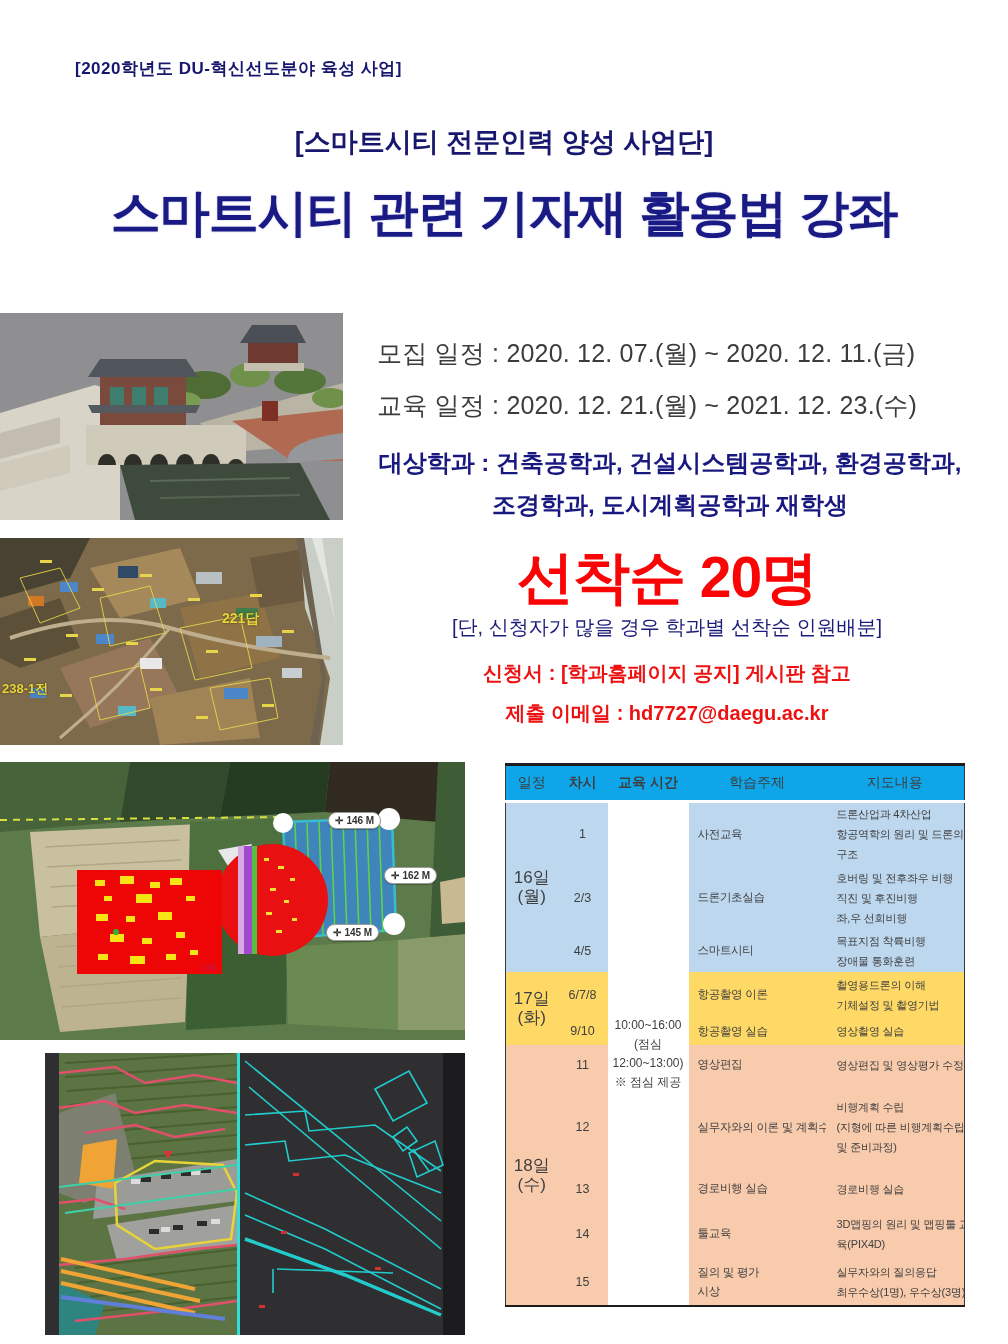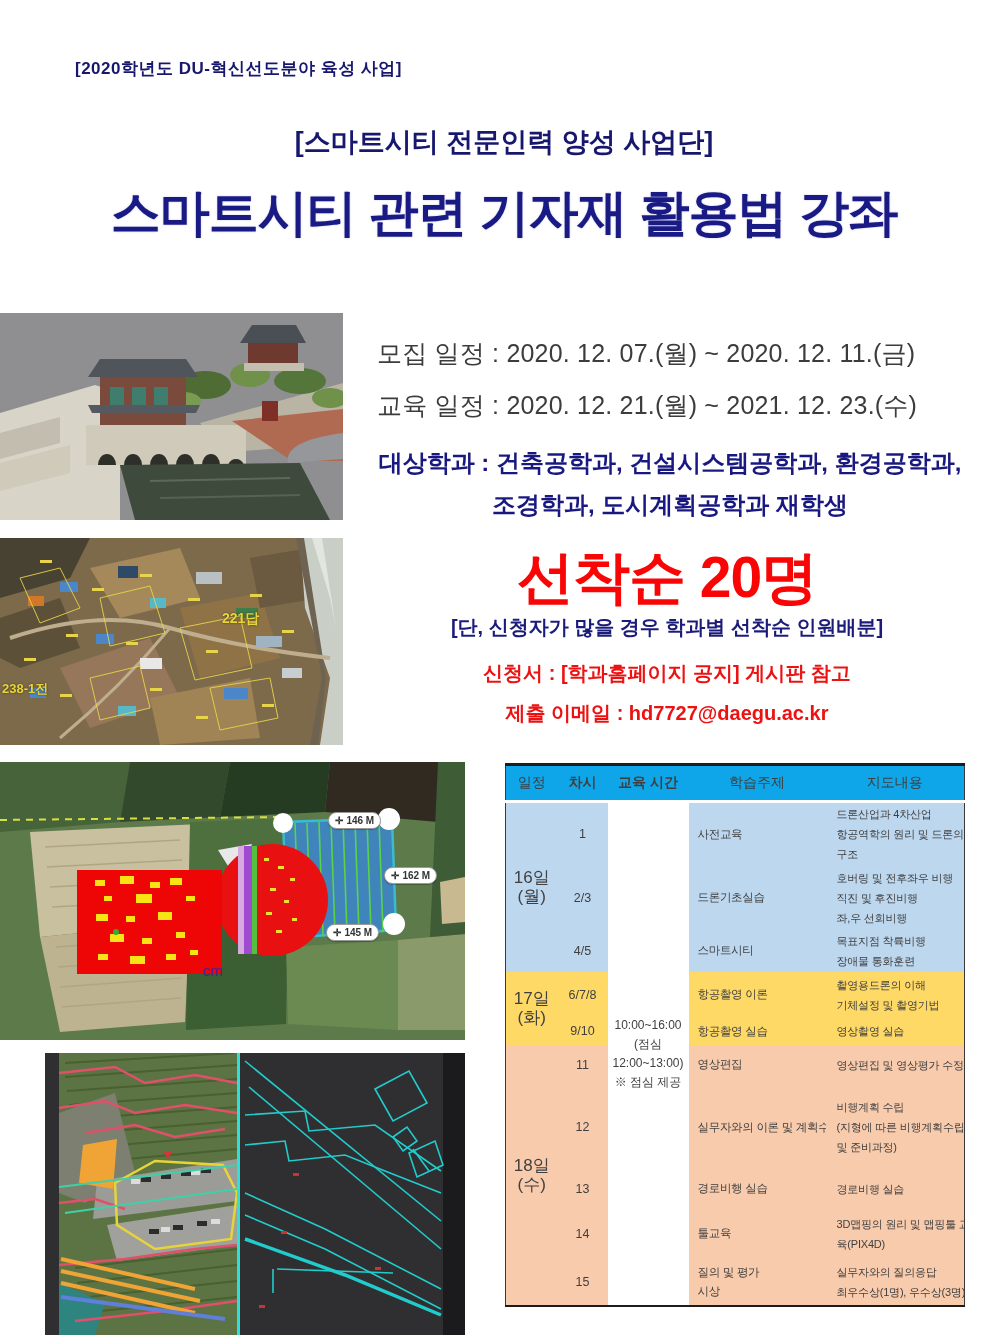--- a/index.html
+++ b/index.html
@@ -15,41 +15,41 @@
   
   .info-line{position:absolute;left:377px;font-size:25px;color:#3c3c3c;letter-spacing:.2px;}
   .line-recruit{top:337px;}
   .line-edu{top:389px;text-align:center;}
   .dept{position:absolute;left:370px;width:600px;text-align:center;font-size:24px;font-weight:bold;color:#181880;}
   .dept1{top:447px;}
   .dept2{top:489px;}
 
   .red-block{position:absolute;left:377px;top:546px;width:580px;text-align:center;}
   .headline{font-size:57px;line-height:62px;font-weight:bold;color:#fa0505;letter-spacing:-1px;}
-  .cap-note{margin-top:6px;font-size:20px;font-weight:bold;color:#1b1b7a;}
+  .cap-note{margin-top:6px;font-size:20px;font-weight:normal;color:#1b1b7a;}
   .app-line{margin-top:19px;font-size:20px;font-weight:bold;color:#ec1212;}
   .email-line{margin-top:13px;font-size:20px;font-weight:bold;color:#ec1212;}
 
   
   .img{position:absolute;display:block;}
   #img-fortress{left:0;top:313px;}
   #img-village{left:0;top:538px;}
   #img-farm{left:0;top:762px;}
   #img-cad{left:45px;top:1053px;}
 
   .overlay-label{position:absolute;color:#e8d53c;font-weight:bold;font-size:13px;text-shadow:0 0 2px #3a2f10;}
   .lbl-221{left:222px;top:610px;font-size:14px;}
   .lbl-238{left:2px;top:680px;}
   .alt-pill{position:absolute;background:#fff;border:1px solid #9a9a9a;border-radius:9px;height:15px;
             padding:0 6px;font-size:10px;font-weight:bold;color:#333;display:flex;align-items:center;gap:3px;
             box-shadow:0 1px 1px rgba(0,0,0,.25);}
   .pill-146{left:328px;top:812px;}
   .pill-162{left:384px;top:867px;}
   .pill-145{left:326px;top:924px;}
-  .lbl-cm{position:absolute;left:203px;top:962px;font-size:15px;color:#4c1d95;}
+  .lbl-cm{position:absolute;left:203px;top:962px;font-size:10px;color:#be185d;}
 
   
   .sched{position:absolute;left:505px;top:763px;width:459px;border-collapse:collapse;table-layout:fixed;
          border-top:3px solid #1c1c1c;border-bottom:2px solid #1c1c1c;border-left:1px solid #3a3a3a;border-right:1px solid #3a3a3a;
          color:#3f3f3f;}
   .sched th{height:32px;background:#0ea5e9;font-size:14px;font-weight:normal;border-bottom:3px solid #fff;}
   .sched th.b{font-weight:bold;}
   .sched td{vertical-align:middle;overflow:hidden;}
   .prelined{white-space:pre-line;}
   .pre{white-space:pre;}

